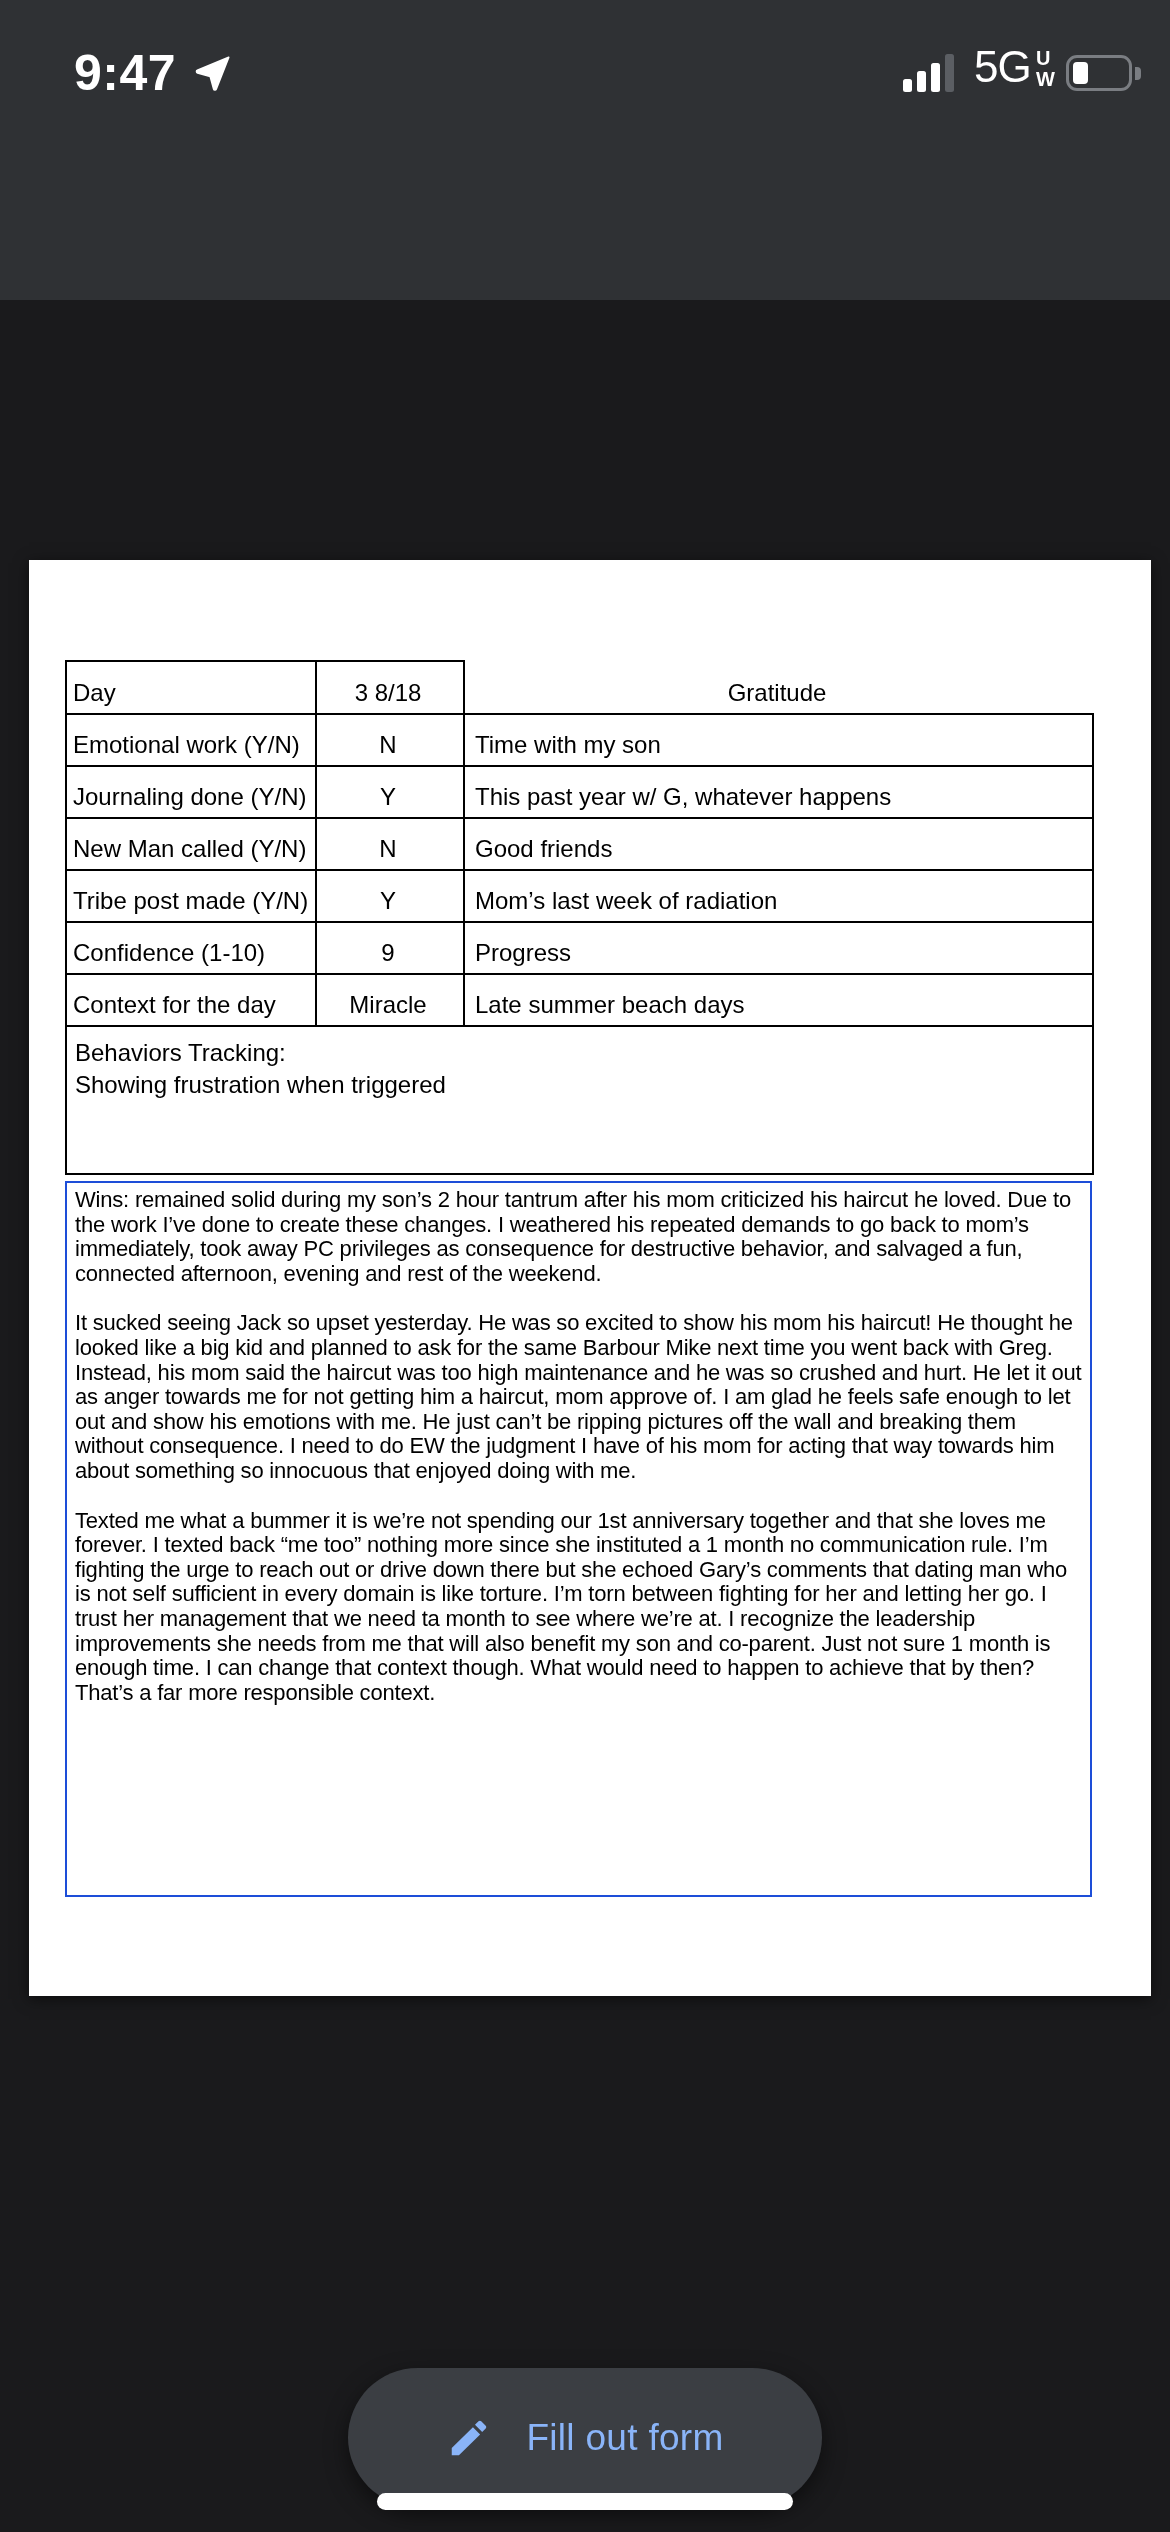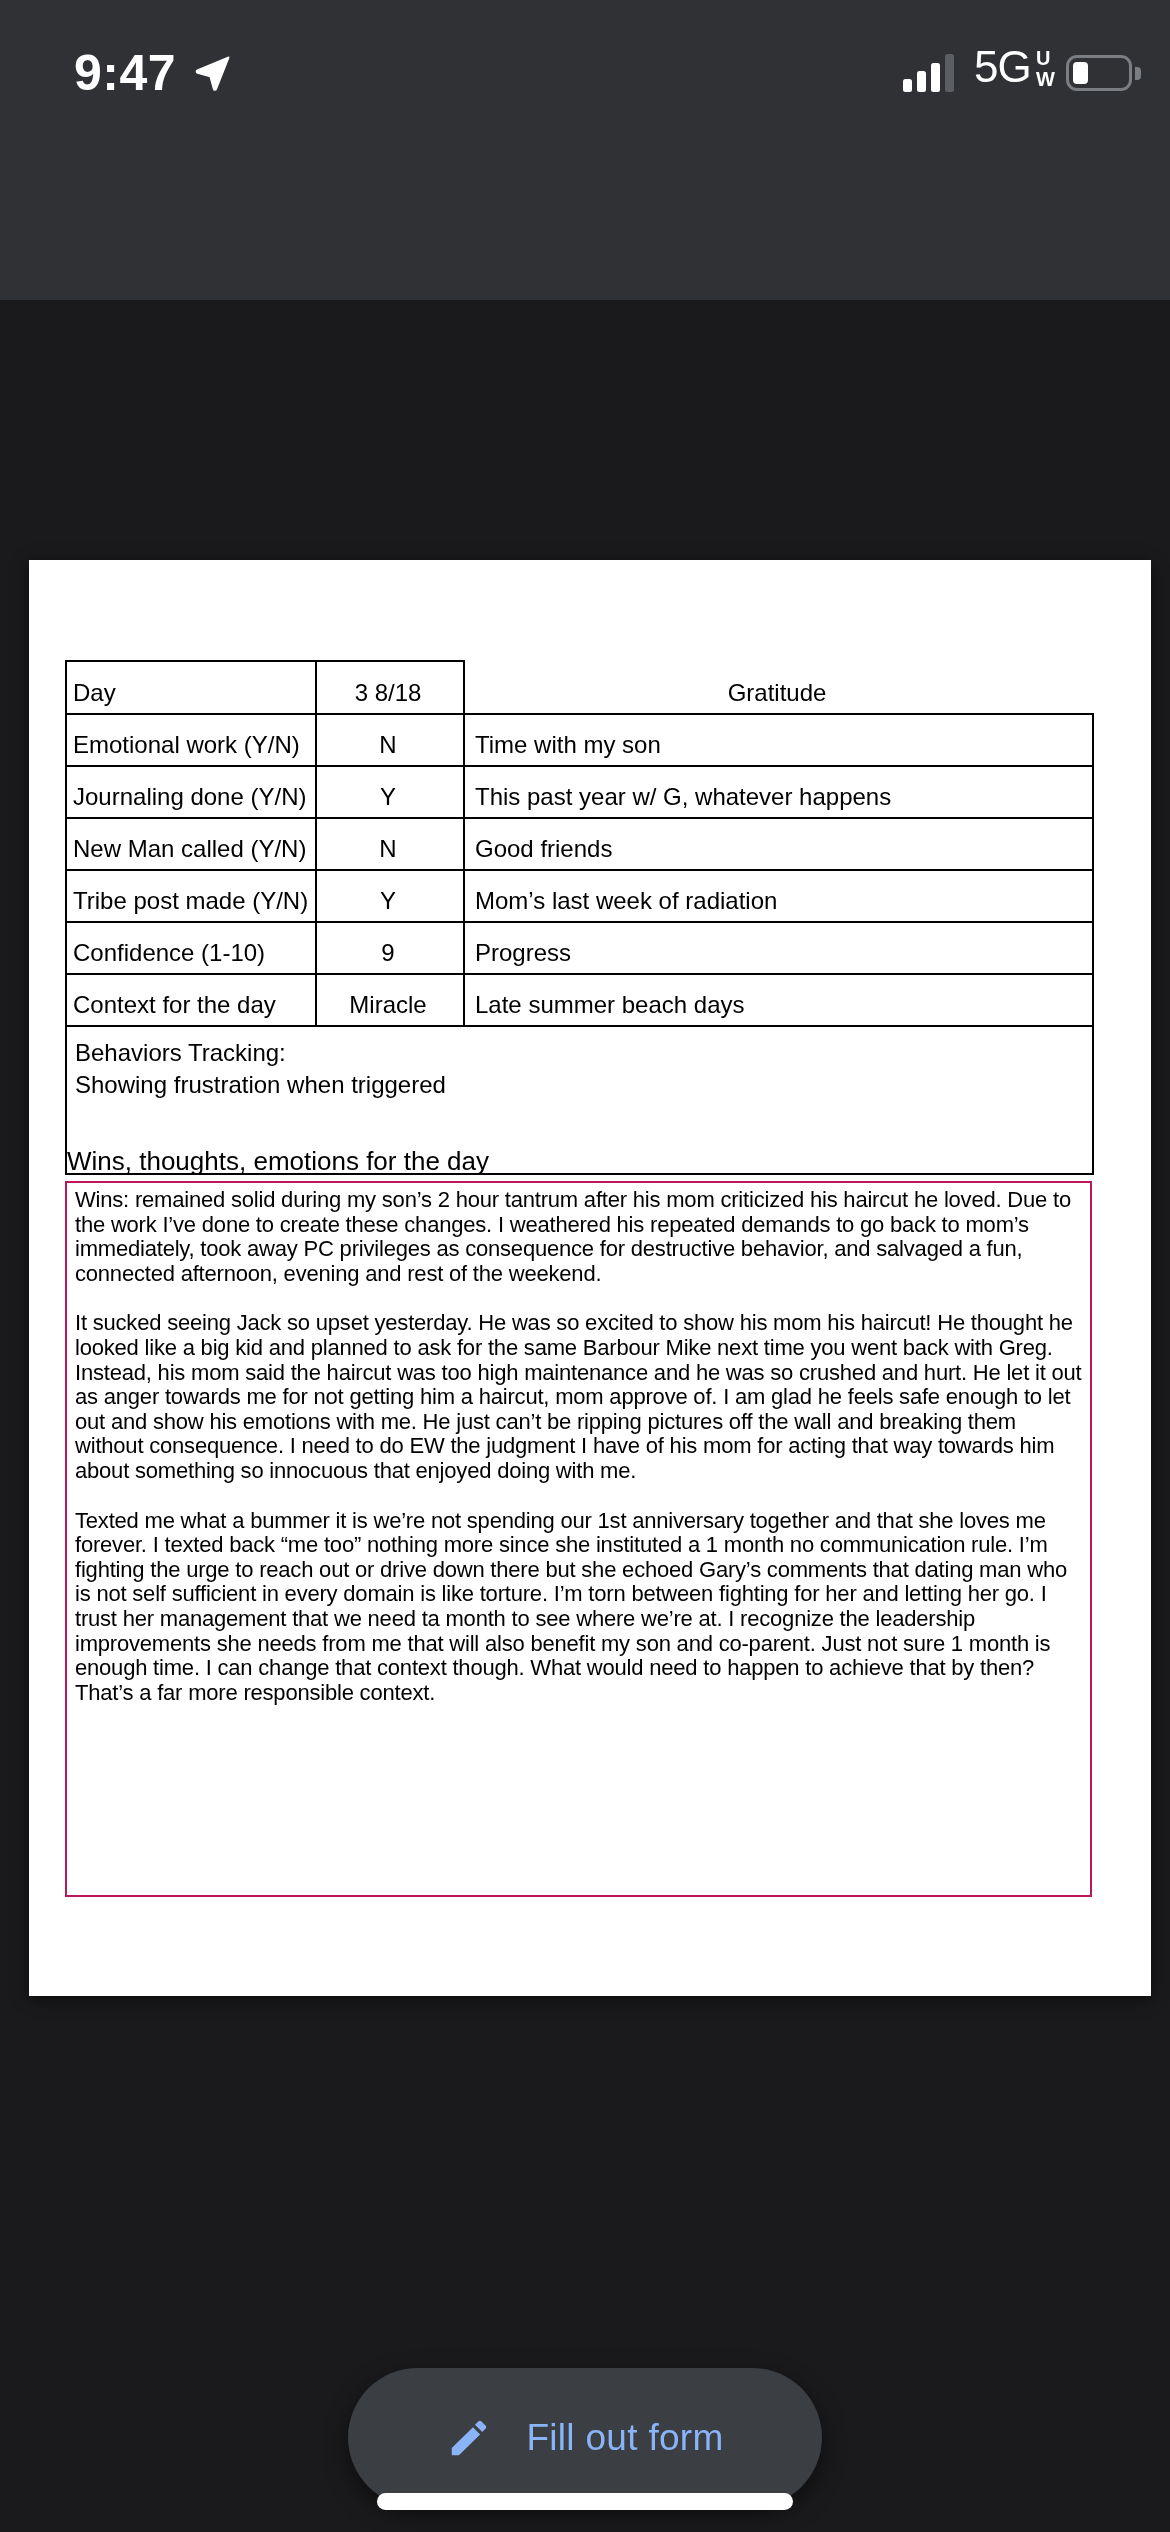--- a/index.html
+++ b/index.html
@@ -40,21 +40,21 @@
   .track-table td{border:2px solid #000;font-size:24px;vertical-align:bottom;padding:0 4px 6px 6px;overflow:hidden;}
   .track-table td.c2{text-align:center;padding-left:0;margin-top:11px;}
   .track-table td.c3{padding-left:10px;margin-left:8px;}
   .track-table td.grat-open{border-top:none;border-right:none;text-align:center;padding-left:0;}
   .track-table tr.hdr{height:53px;}
   .track-table tr.r{height:52px;}
   .track-table tr.beh{height:148px;margin-left:9px;}
   .track-table td.behcell{vertical-align:top;padding:10px 10px 0 8px;line-height:32px;}
   
   .wins-label{position:absolute;left:38px;top:586px;font-size:26px;color:#000;}
-  .wins-box{position:absolute;left:36px;top:621px;width:1027px;height:716px;border:2px solid #be185d;box-sizing:border-box;padding:5px 8px;}
+  .wins-box{position:absolute;left:36px;top:621px;width:1027px;height:716px;border:2px solid #1d4ed8;box-sizing:border-box;padding:5px 8px;}
   .wins-box p{margin:0 0 25px 0;font-size:22px;line-height:24.6px;letter-spacing:-0.2px;color:#000;}
   
   .fab{position:absolute;left:348px;top:2328px;width:474px;height:139px;border-radius:70px;background:#3b3e43;
        display:flex;align-items:center;justify-content:center;gap:34px;cursor:pointer;
        box-shadow:0 8px 22px rgba(0,0,0,.5);margin-top:40px;}
   .fab-label{font-size:37px;color:#8ab4f8;letter-spacing:.3px;}
   .fab-pencil{width:46px;height:46px;color:#8ab4f8;}
   
   .home-indicator{position:absolute;left:377px;top:2493px;width:416px;height:17px;border-radius:9px;background:#ffffff;}
 </style>
@@ -157,21 +157,20 @@
       </tr>
       <tr class="beh">
         <td class="behcell" colspan="3">
           <div>Behaviors Tracking:</div>
           <div>Showing frustration when triggered</div>
         </td>
       </tr>
     </tbody>
       </table>
 
-    <div class="wins-label">Wins, thoughts, emotions for the day</div>
     <div class="wins-box">
       <p>Wins: remained solid during my son’s 2 hour tantrum after his mom criticized his haircut he loved. Due to the work I’ve done to create these changes. I weathered his repeated demands to go back to mom’s immediately, took away PC privileges as consequence for destructive behavior, and salvaged a fun, connected afternoon, evening and rest of the weekend.</p>
       <p>It sucked seeing Jack so upset yesterday. He was so excited to show his mom his haircut! He thought he looked like a big kid and planned to ask for the same Barbour Mike next time you went back with Greg. Instead, his mom said the haircut was too high maintenance and he was so crushed and hurt. He let it out as anger towards me for not getting him a haircut, mom approve of. I am glad he feels safe enough to let out and show his emotions with me. He just can’t be ripping pictures off the wall and breaking them without consequence. I need to do EW the judgment I have of his mom for acting that way towards him about something so innocuous that enjoyed doing with me.</p>
       <p>Texted me what a bummer it is we’re not spending our 1st anniversary together and that she loves me forever. I texted back “me too” nothing more since she instituted a 1 month no communication rule. I’m fighting the urge to reach out or drive down there but she echoed Gary’s comments that dating man who is not self sufficient in every domain is like torture. I’m torn between fighting for her and letting her go. I trust her management that we need ta month to see where we’re at. I recognize the leadership improvements she needs from me that will also benefit my son and co-parent. Just not sure 1 month is enough time. I can change that context though. What would need to happen to achieve that by then? That’s a far more responsible context.</p>
     </div>
 
   </div>
 </div>
 
 <div class="fab">

